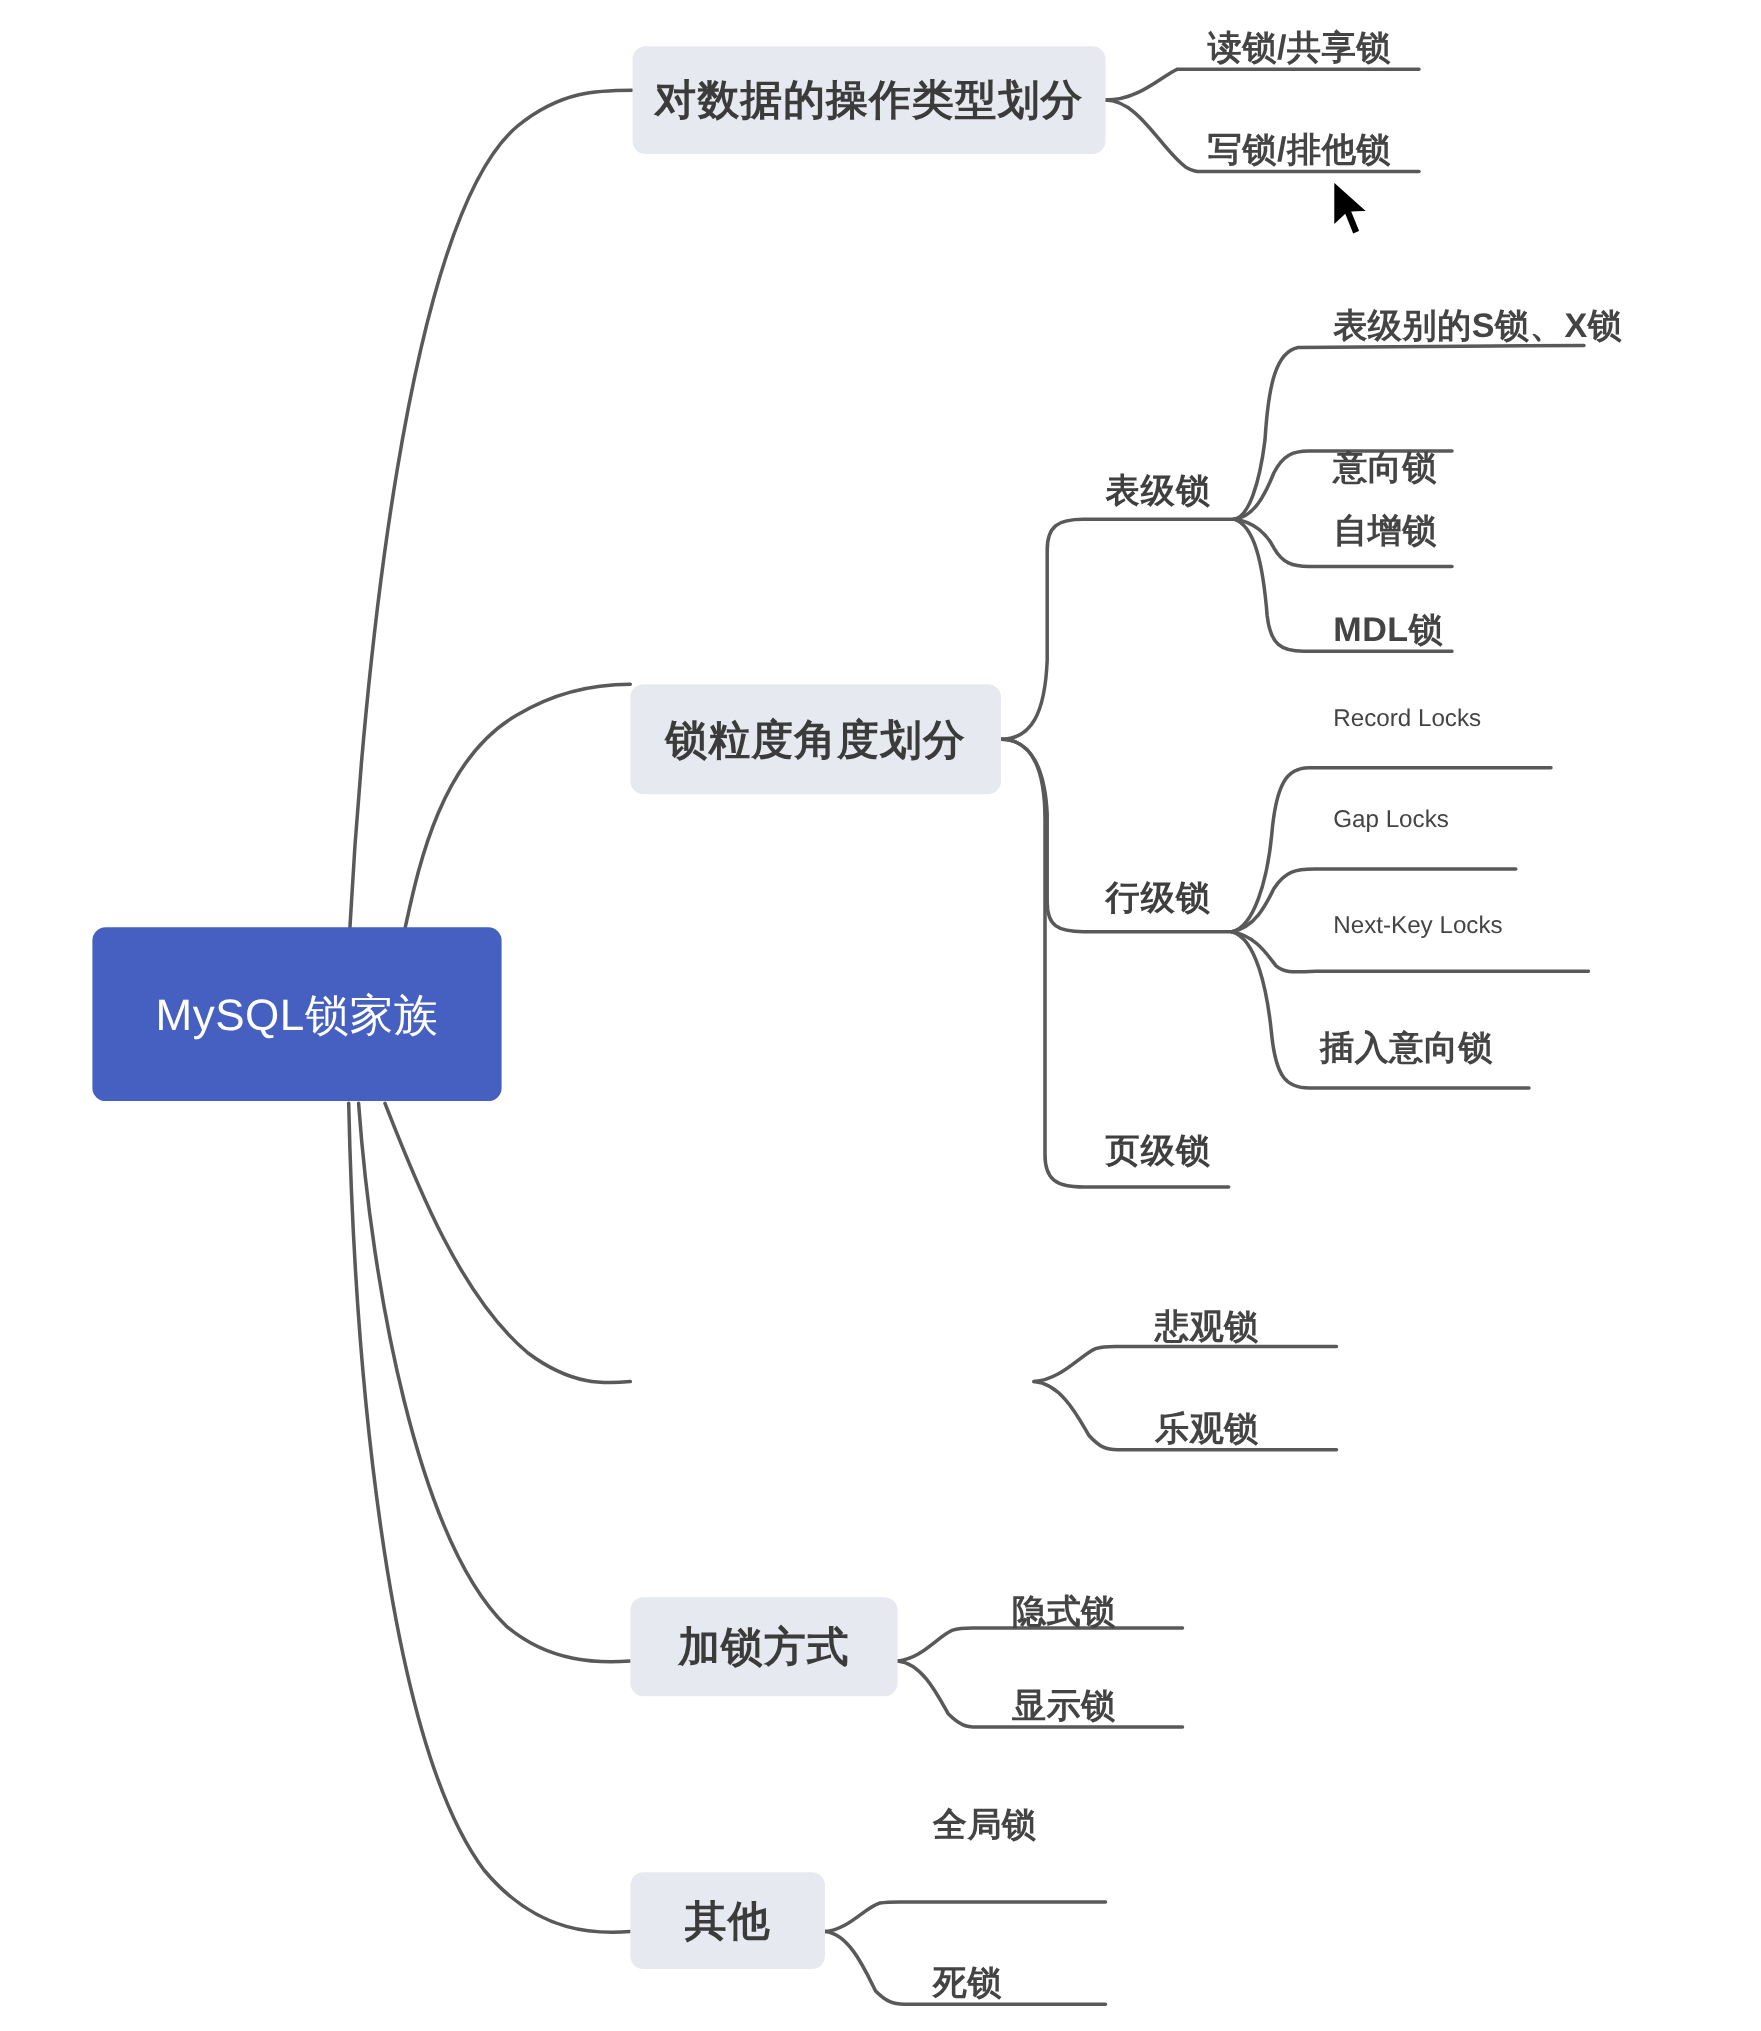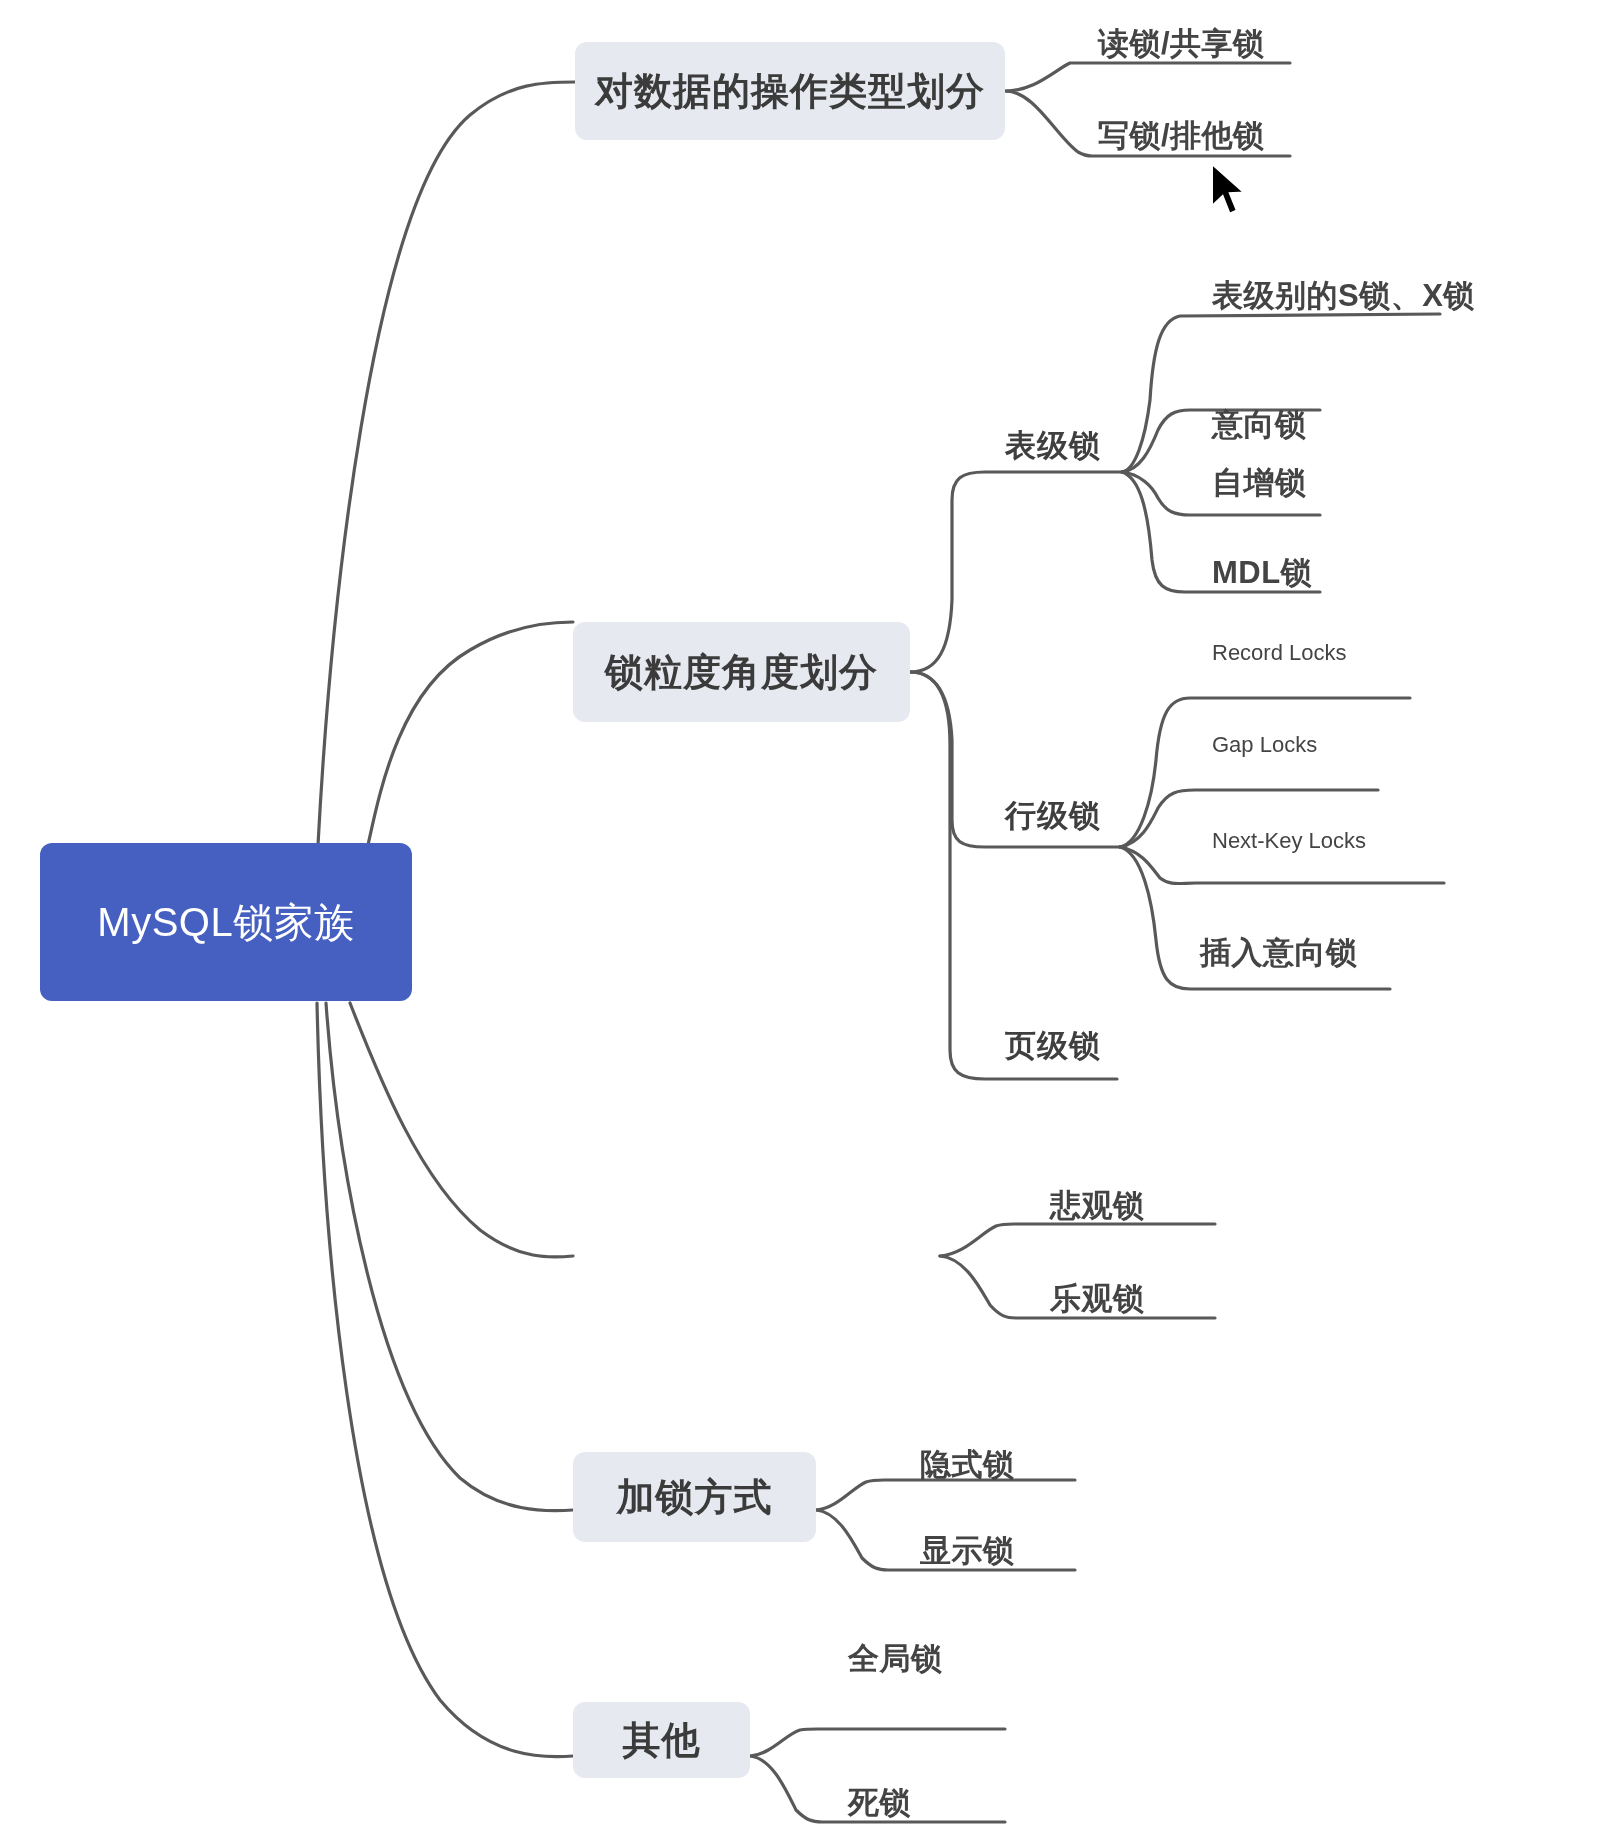--- a/index.html
+++ b/index.html
@@ -32,20 +32,21 @@
     justify-content: center;
     white-space: nowrap;
   }
   .node-root {
     background: #4560c0;
     color: #ffffff;
     border-radius: 12px;
     font-size: 40px;
     letter-spacing: 0.5px;
     font-weight: 400;
+    margin-left: 44px;
   }
   .node-branch {
     background: #e6e9ef;
     color: #3b3b3b;
     border-radius: 12px;
     font-size: 38px;
     font-weight: 700;
     letter-spacing: 1px;
   }
   .leaf-label {
@@ -153,21 +154,21 @@
 
   <div class="leaf-label leaf-cn" style="left:1050px; top:1185px;">悲观锁</div>
   <div class="leaf-label leaf-cn" style="left:1050px; top:1278px;">乐观锁</div>
 
   <div class="node node-branch" style="left:573px; top:1452px; width:243px; height:90px;">
     <span>加锁方式</span>
   </div>
   <div class="leaf-label leaf-cn" style="left:920px; top:1444px;font-family:Liberation Serif, serif;">隐式锁</div>
   <div class="leaf-label leaf-cn" style="left:920px; top:1530px;">显示锁</div>
 
-  <div class="node node-branch" style="left:573px; top:1702px; width:177px; height:76px;">
+  <div class="node node-branch" style="left:573px; top:1702px; width:177px; height:88px;">
     <span>其他</span>
   </div>
   <div class="leaf-label leaf-cn" style="left:848px; top:1638px;">全局锁</div>
   <div class="leaf-label leaf-cn" style="left:848px; top:1782px;">死锁</div>
 
   <svg id="cursor" width="40" height="58" viewBox="0 0 20 29" style="left:1210px; top:162px;">
     <path d="M 1 1 L 1 22 L 6.3 17 L 9.8 25.8 L 13.4 24.2 L 9.9 15.6 L 17 15.3 Z" fill="#000000" stroke="#ffffff" stroke-width="1"></path>
   </svg>
 
 </div>

